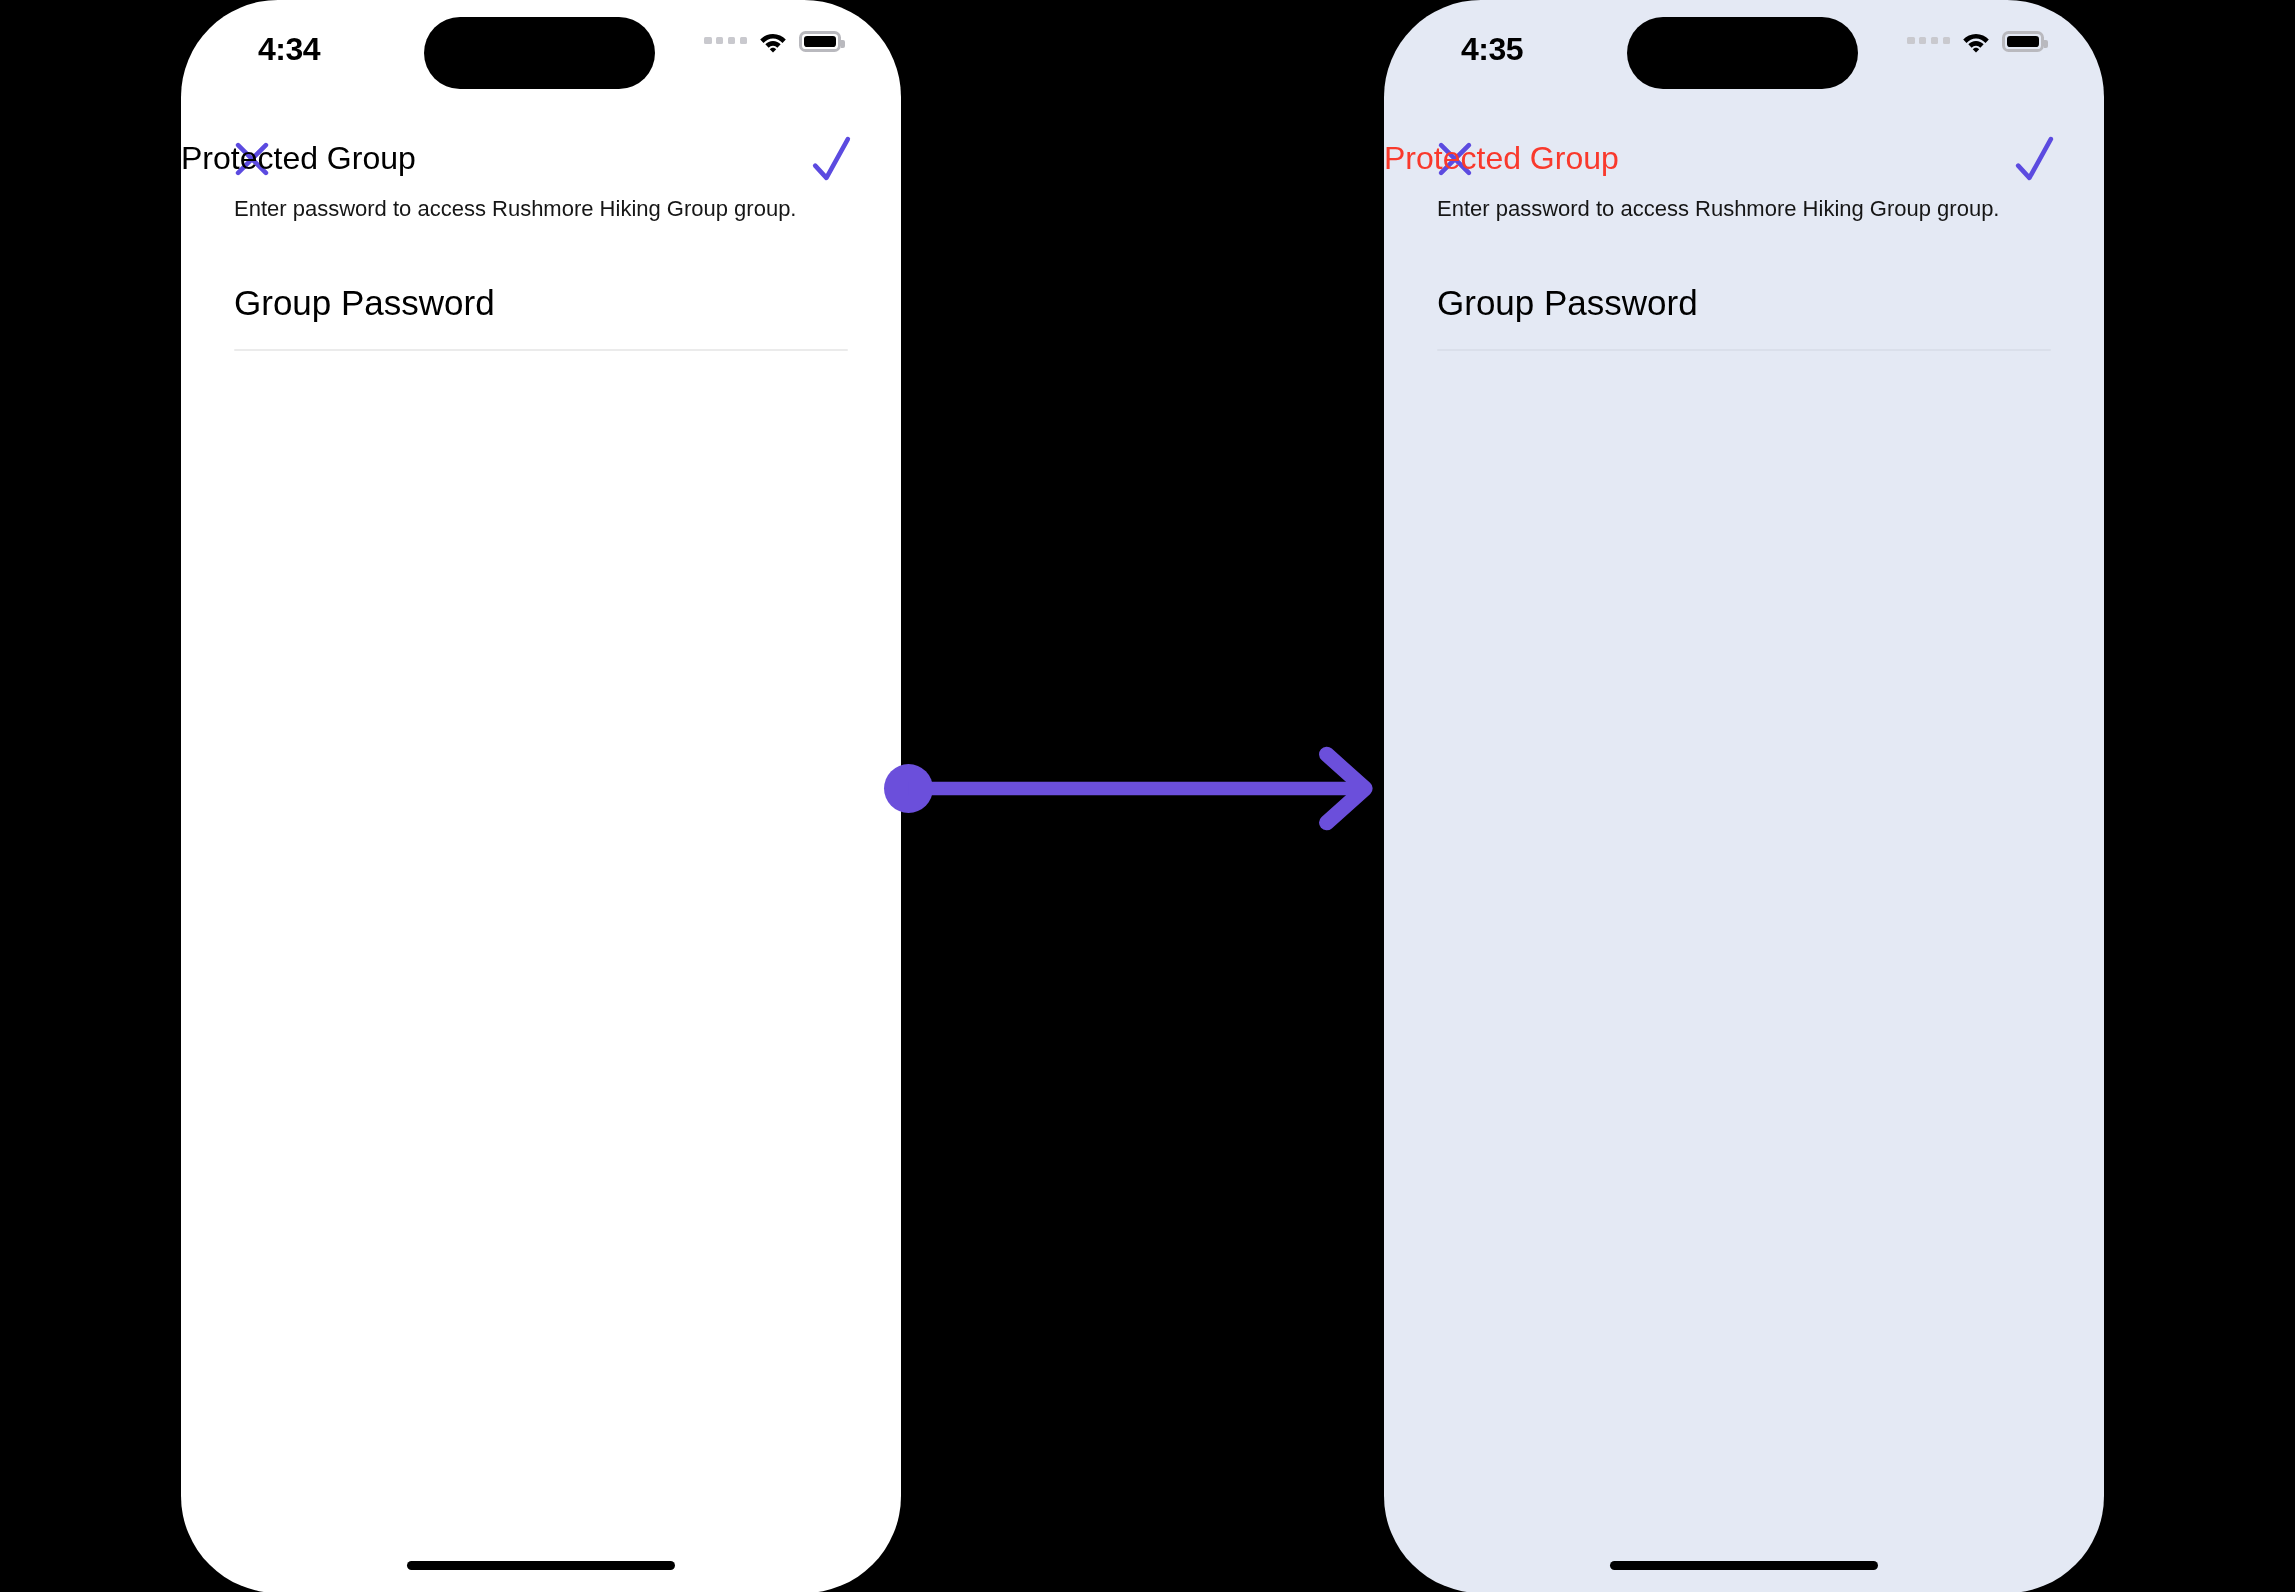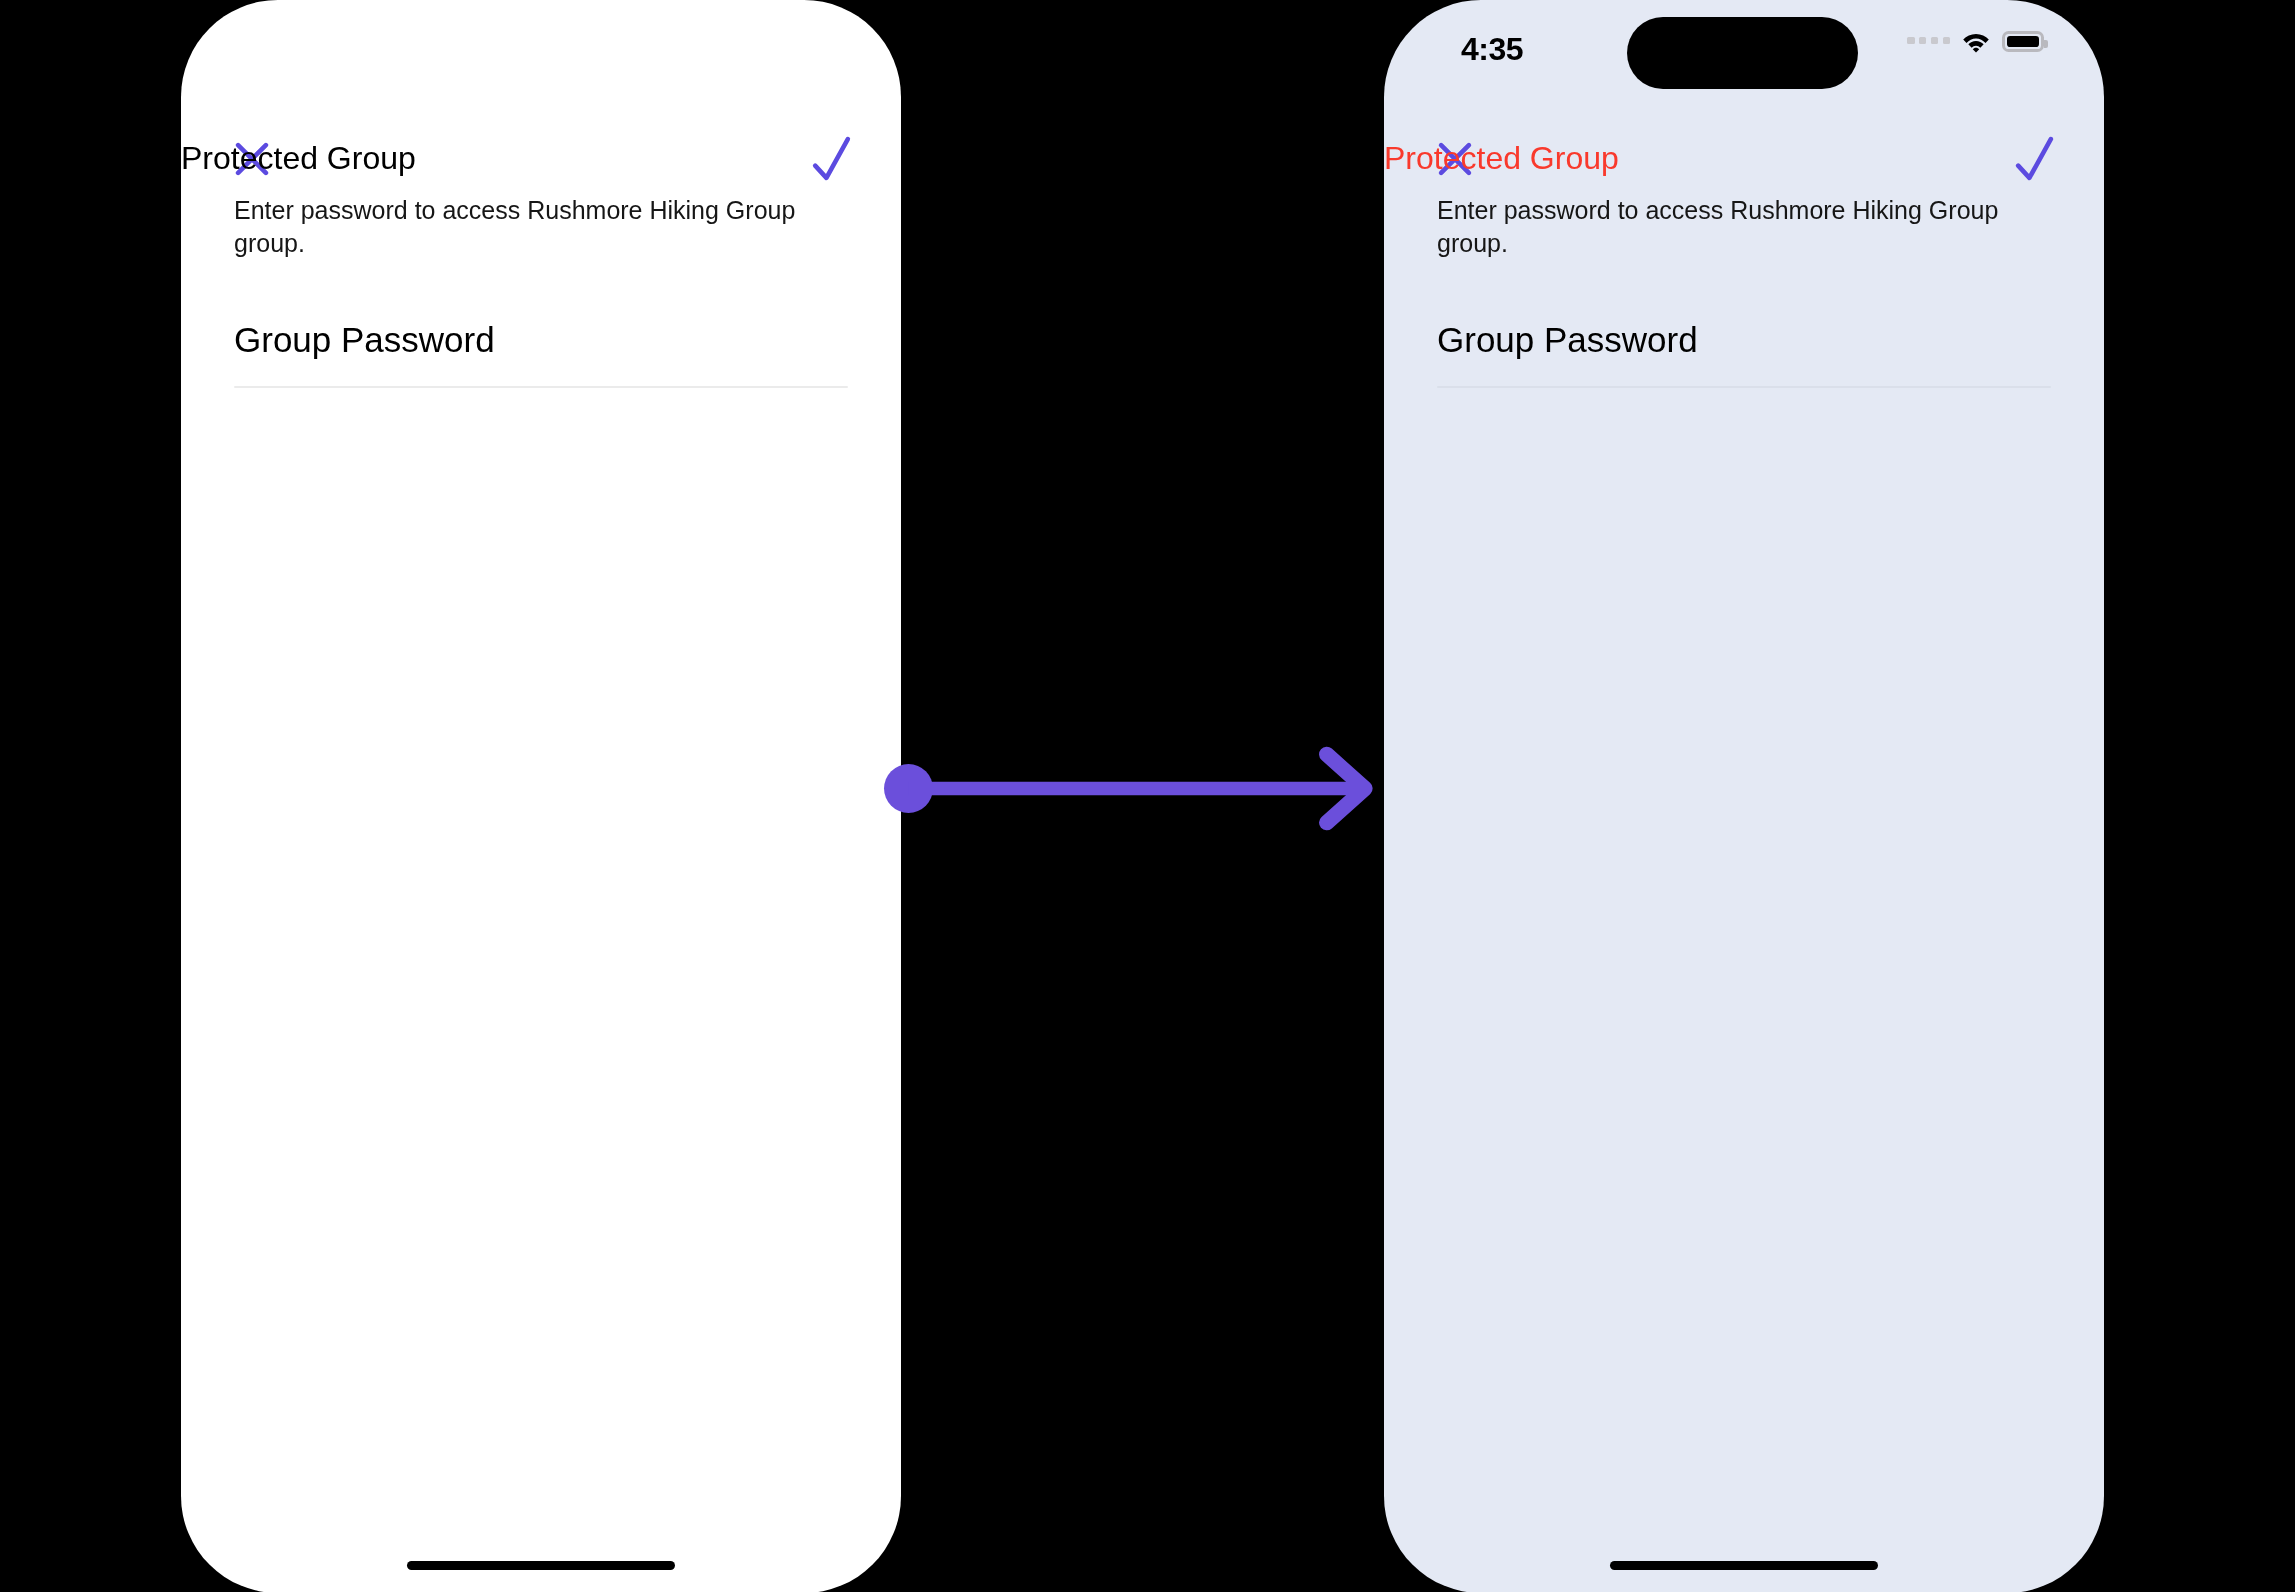--- a/index.html
+++ b/index.html
@@ -143,21 +143,21 @@
   }
 
   
   .content {
     position: absolute;
     top: 194px;
     left: 53px;
     right: 53px;
   }
   .desc {
-    font-size: 25px;
+    font-size: 22px;
     line-height: 1.32;
     color: #161616;
     width: 618px;
   }
   .field {
     margin-top: 60px;
   }
   .field-label {
     font-size: 35px;
     color: #000000;
@@ -189,47 +189,22 @@
     top: 745px;
     width: 510px;
     height: 87px;
   }
 </style>
 </head>
 <body>
 
 <div class="phone phone-left">
 
-
-  <div class="navbar">
-    <svg class="nav-close" viewBox="0 0 70 70">
-      <line x1="8" y1="8" x2="62" y2="62" stroke="#5C4BE0" stroke-width="9" stroke-linecap="round"></line>
-      <line x1="62" y1="8" x2="8" y2="62" stroke="#5C4BE0" stroke-width="9" stroke-linecap="round"></line>
-    </svg>
-    <div class="nav-title">Protected Group</div>
-    <svg class="nav-confirm" viewBox="0 0 80 96">
-      <polyline points="8,62 30,86 72,10" fill="none" stroke="#5C4BE0" stroke-width="9" stroke-linecap="round" stroke-linejoin="round"></polyline>
-    </svg>
-  </div>
-
-  <div class="content">
-    <div class="desc">Enter password to access Rushmore Hiking Group group.</div>
-    <div class="field">
-      <div class="field-label">Group Password</div>
-      <div class="field-line"></div>
-    </div>
-  </div>
-
-  <div class="home-indicator"></div>
-</div>
-
-<div class="phone phone-right">
-
   <div class="statusbar">
-    <div class="clock">4:35</div>
+    <div class="clock">4:34</div>
     <div class="dynamic-island"></div>
     <div class="status-right">
       <span class="sig-dots">
           <i></i>
           <i></i>
           <i></i>
           <i></i>
         </span>
       <svg class="wifi-ic" viewBox="0 0 58 44">
         <path d="M29 8c10 0 19 4.2 25 10.8l-6.4 6.6C42.8 19.8 36.3 16.4 29 16.4S15.2 19.8 10.4 25.4L4 18.8C10 12.2 19 8 29 8z" fill="#000"></path>
@@ -240,35 +215,80 @@
           <i></i>
         </span>
     </div>
   </div>
 
   <div class="navbar">
     <svg class="nav-close" viewBox="0 0 70 70">
       <line x1="8" y1="8" x2="62" y2="62" stroke="#5C4BE0" stroke-width="9" stroke-linecap="round"></line>
       <line x1="62" y1="8" x2="8" y2="62" stroke="#5C4BE0" stroke-width="9" stroke-linecap="round"></line>
     </svg>
-    <div class="nav-title danger">Protected Group</div>
+    <div class="nav-title">Protected Group</div>
     <svg class="nav-confirm" viewBox="0 0 80 96">
       <polyline points="8,62 30,86 72,10" fill="none" stroke="#5C4BE0" stroke-width="9" stroke-linecap="round" stroke-linejoin="round"></polyline>
     </svg>
   </div>
 
   <div class="content">
     <div class="desc">Enter password to access Rushmore Hiking Group group.</div>
     <div class="field">
       <div class="field-label">Group Password</div>
       <div class="field-line"></div>
     </div>
   </div>
 
   <div class="home-indicator"></div>
 </div>
 
+<div class="phone phone-right">
+
+  <div class="statusbar">
+    <div class="clock">4:35</div>
+    <div class="dynamic-island"></div>
+    <div class="status-right">
+      <span class="sig-dots">
+          <i></i>
+          <i></i>
+          <i></i>
+          <i></i>
+        </span>
+      <svg class="wifi-ic" viewBox="0 0 58 44">
+        <path d="M29 8c10 0 19 4.2 25 10.8l-6.4 6.6C42.8 19.8 36.3 16.4 29 16.4S15.2 19.8 10.4 25.4L4 18.8C10 12.2 19 8 29 8z" fill="#000"></path>
+        <path d="M29 21.5c6 0 11.4 2.5 15 6.6l-6.5 6.7c-2.2-2.5-5.2-4-8.5-4s-6.3 1.5-8.5 4L14 28.1c3.6-4.1 9-6.6 15-6.6z" fill="#000"></path>
+        <path d="M29 34.5c2.6 0 4.9 1.2 6.3 3L29 44l-6.3-6.5c1.4-1.8 3.7-3 6.3-3z" fill="#000"></path>
+      </svg>
+      <span class="batt">
+          <i></i>
+        </span>
+    </div>
+  </div>
+
+  <div class="navbar">
+    <svg class="nav-close" viewBox="0 0 70 70">
+      <line x1="8" y1="8" x2="62" y2="62" stroke="#5C4BE0" stroke-width="9" stroke-linecap="round"></line>
+      <line x1="62" y1="8" x2="8" y2="62" stroke="#5C4BE0" stroke-width="9" stroke-linecap="round"></line>
+    </svg>
+    <div class="nav-title danger">Protected Group</div>
+    <svg class="nav-confirm" viewBox="0 0 80 96">
+      <polyline points="8,62 30,86 72,10" fill="none" stroke="#5C4BE0" stroke-width="9" stroke-linecap="round" stroke-linejoin="round"></polyline>
+    </svg>
+  </div>
+
+  <div class="content">
+    <div class="desc">Enter password to access Rushmore Hiking Group group.</div>
+    <div class="field">
+      <div class="field-label">Group Password</div>
+      <div class="field-line"></div>
+    </div>
+  </div>
+
+  <div class="home-indicator"></div>
+</div>
+
 <svg class="arrow-annotation" viewBox="0 0 1000 170">
   <circle cx="50" cy="85" r="48" fill="#6B4FDB"></circle>
   <line x1="50" y1="85" x2="935" y2="85" stroke="#6B4FDB" stroke-width="26"></line>
   <polyline points="870,18 945,85 870,152" fill="none" stroke="#6B4FDB" stroke-width="30" stroke-linecap="round" stroke-linejoin="round"></polyline>
 </svg>
 
 
 </body></html>

